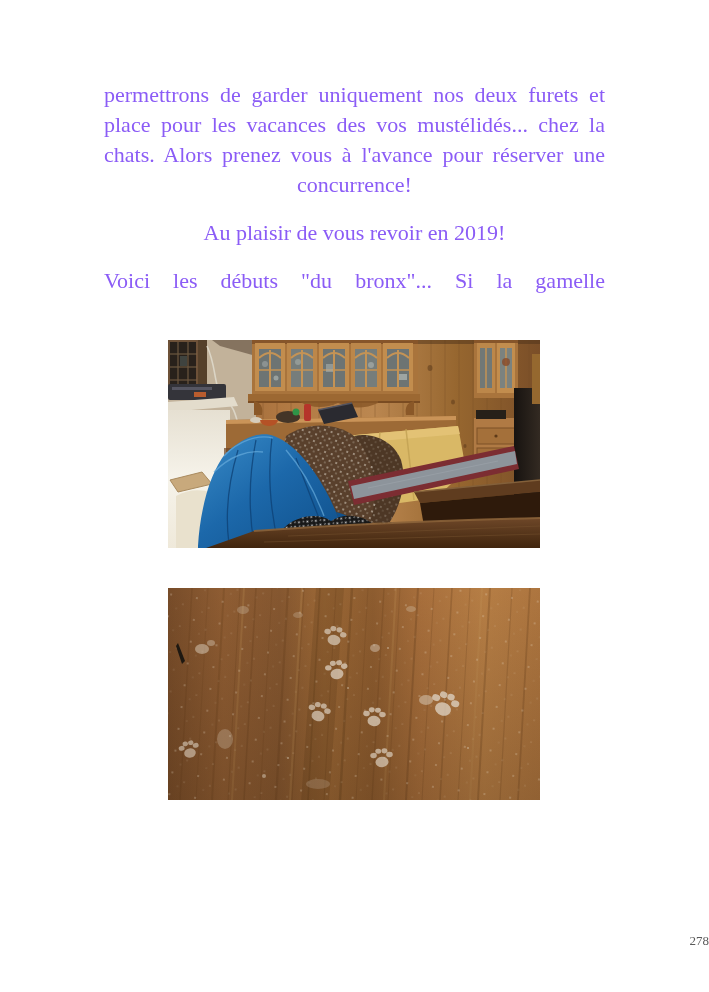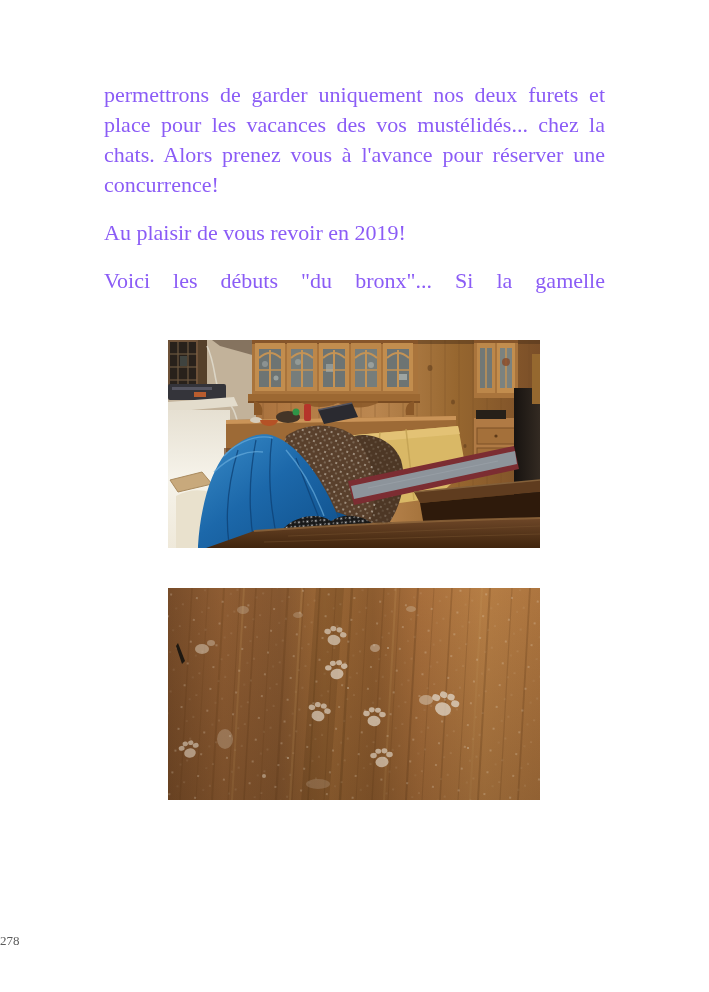--- a/index.html
+++ b/index.html
@@ -3,25 +3,25 @@
 <meta charset="utf-8">
 <style>
   * { margin:0; padding:0; box-sizing:border-box; }
   html,body { width:709px; height:992px; background:#ffffff; }
   body { font-family:"Liberation Serif","DejaVu Serif",serif; }
   .page { position:relative; width:709px; height:992px; background:#ffffff; overflow:hidden; }
   .text-block { position:absolute; left:104px; top:80px; width:501px; color:#8b5cf6;
                 font-size:22px; line-height:30px; }
   .para { margin-bottom:18px; }
   .jline { display:block; text-align:justify; text-align-last:justify; white-space:normal; }
-  .lline { display:block; text-align:left; }
+  .lline { display:block; text-align:center; }
   .photo { position:absolute; display:block; }
   .photo1 { left:168px; top:340px; width:372px; height:208px; }
   .photo2 { left:168px; top:588px; width:372px; height:212px; }
-  .page-number { position:absolute; top:933px; left:0; width:709px; text-align:left;
+  .page-number { position:absolute; top:933px; left:0; width:709px; text-align:right;
                  font-size:13px; color:#5a5a5a; }
 </style>
 </head>
 <body>
 
 <div class="page">
 
   <div class="text-block">
     <p class="para">
       <span class="jline">permettrons de garder uniquement nos deux furets et</span>

